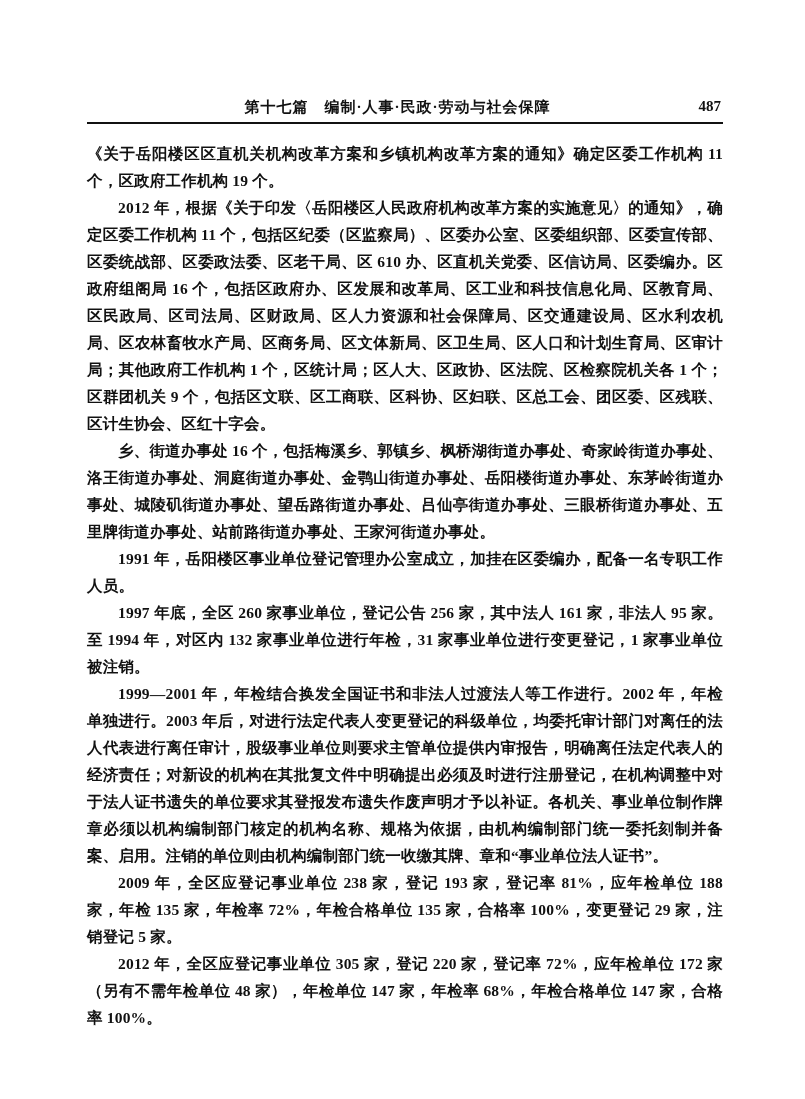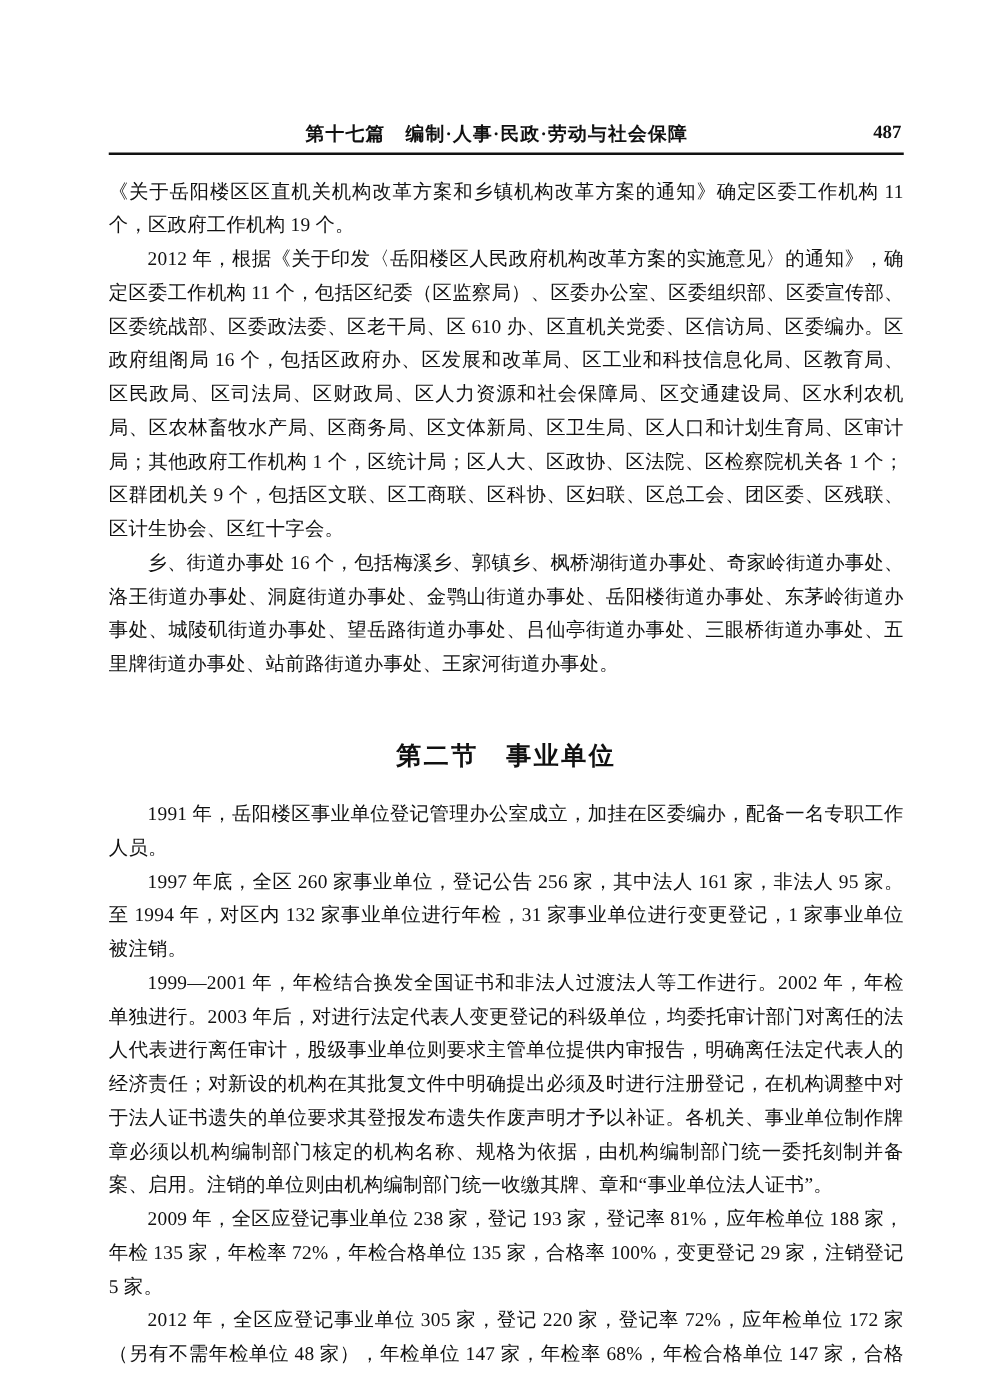--- a/index.html
+++ b/index.html
@@ -42,20 +42,21 @@
     font-size: 15px;
     font-weight: bold;
   }
   .body-text p.para {
     margin: 0;
     font-size: 15.5px;
     line-height: 27px;
     text-align: justify;
     text-indent: 2em;
     letter-spacing: 0.2px;
+    font-weight: bold;
   }
   .body-text p.para.no-indent {
     text-indent: 0;
   }
   h2.section-heading {
     margin: 46px 0 20px 0;
     text-align: center;
     font-size: 20px;
     font-weight: bold;
     letter-spacing: 2px;
@@ -73,21 +74,20 @@
   </div>
 
   <div class="body-text">
 
     <p class="para no-indent">《关于岳阳楼区区直机关机构改革方案和乡镇机构改革方案的通知》确定区委工作机构 11 个，区政府工作机构 19 个。</p>
 
     <p class="para">2012 年，根据《关于印发〈岳阳楼区人民政府机构改革方案的实施意见〉的通知》，确定区委工作机构 11 个，包括区纪委（区监察局）、区委办公室、区委组织部、区委宣传部、区委统战部、区委政法委、区老干局、区 610 办、区直机关党委、区信访局、区委编办。区政府组阁局 16 个，包括区政府办、区发展和改革局、区工业和科技信息化局、区教育局、区民政局、区司法局、区财政局、区人力资源和社会保障局、区交通建设局、区水利农机局、区农林畜牧水产局、区商务局、区文体新局、区卫生局、区人口和计划生育局、区审计局；其他政府工作机构 1 个，区统计局；区人大、区政协、区法院、区检察院机关各 1 个；区群团机关 9 个，包括区文联、区工商联、区科协、区妇联、区总工会、团区委、区残联、区计生协会、区红十字会。</p>
 
     <p class="para">乡、街道办事处 16 个，包括梅溪乡、郭镇乡、枫桥湖街道办事处、奇家岭街道办事处、洛王街道办事处、洞庭街道办事处、金鹗山街道办事处、岳阳楼街道办事处、东茅岭街道办事处、城陵矶街道办事处、望岳路街道办事处、吕仙亭街道办事处、三眼桥街道办事处、五里牌街道办事处、站前路街道办事处、王家河街道办事处。</p>
 
-    <h2 class="section-heading">第二节　事业单位</h2>
 
     <p class="para">1991 年，岳阳楼区事业单位登记管理办公室成立，加挂在区委编办，配备一名专职工作人员。</p>
 
     <p class="para">1997 年底，全区 260 家事业单位，登记公告 256 家，其中法人 161 家，非法人 95 家。至 1994 年，对区内 132 家事业单位进行年检，31 家事业单位进行变更登记，1 家事业单位被注销。</p>
 
     <p class="para">1999—2001 年，年检结合换发全国证书和非法人过渡法人等工作进行。2002 年，年检单独进行。2003 年后，对进行法定代表人变更登记的科级单位，均委托审计部门对离任的法人代表进行离任审计，股级事业单位则要求主管单位提供内审报告，明确离任法定代表人的经济责任；对新设的机构在其批复文件中明确提出必须及时进行注册登记，在机构调整中对于法人证书遗失的单位要求其登报发布遗失作废声明才予以补证。各机关、事业单位制作牌章必须以机构编制部门核定的机构名称、规格为依据，由机构编制部门统一委托刻制并备案、启用。注销的单位则由机构编制部门统一收缴其牌、章和“事业单位法人证书”。</p>
 
     <p class="para">2009 年，全区应登记事业单位 238 家，登记 193 家，登记率 81%，应年检单位 188 家，年检 135 家，年检率 72%，年检合格单位 135 家，合格率 100%，变更登记 29 家，注销登记 5 家。</p>
 
     <p class="para">2012 年，全区应登记事业单位 305 家，登记 220 家，登记率 72%，应年检单位 172 家（另有不需年检单位 48 家），年检单位 147 家，年检率 68%，年检合格单位 147 家，合格率 100%。</p>

